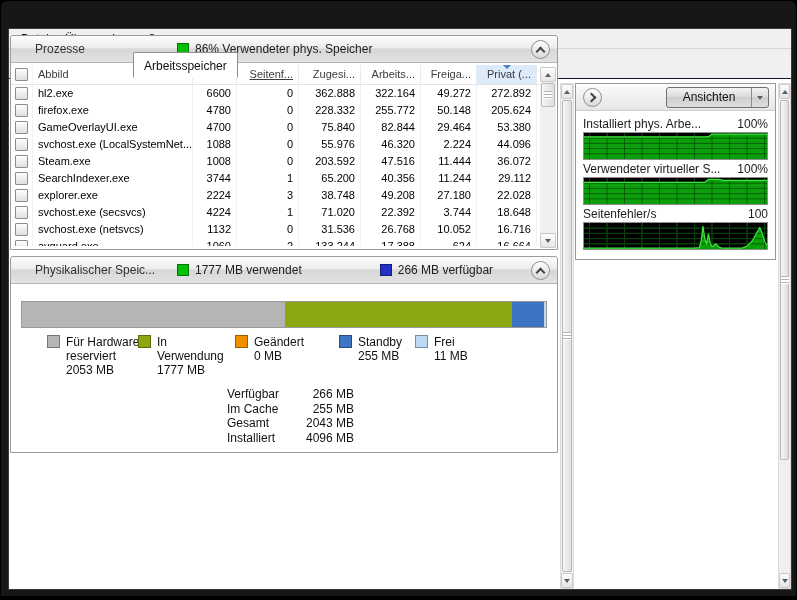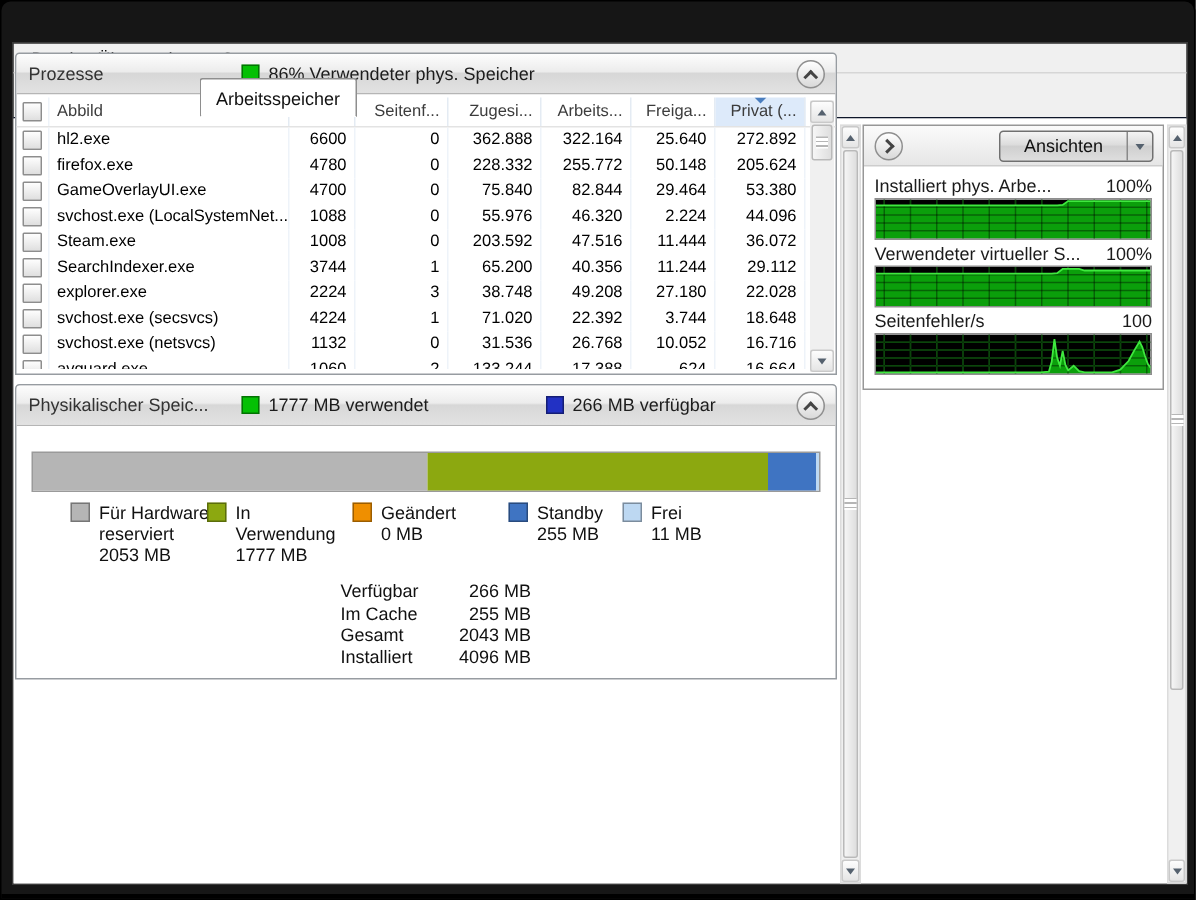--- a/index.html
+++ b/index.html
@@ -43,21 +43,21 @@
                 border-bottom:1px solid #fff; bottom:-1px; }
   .content { position:absolute; left:0; top:50px; width:782px; height:510px; background:#fff; }
   
   .panel { position:absolute; background:#fff; border:1px solid #979ca1; border-radius:3px 3px 0 0; }
   .panel-processes { left:1px; top:6px; width:548px; height:215px; }
   .panel-memory    { left:1px; top:227px; width:548px; height:197px; }
   .panel-header { height:27px; border-bottom:1px solid #b5b5b5; border-radius:3px 3px 0 0;
                   background:linear-gradient(180deg,#fdfdfd,#ececec 45%,#d7d7d7 50%,#e2e2e2);
                   display:flex; align-items:center; position:relative; }
   .panel-title { font-size:12px; color:#333; padding-left:8px; width:150px; white-space:nowrap;
-                 overflow:hidden; }
+                 overflow:hidden;margin-left:16px; }
   .status { display:flex; align-items:center; font-size:12px; color:#1c1c1c; margin-right:18px; }
   .sq { width:12px; height:12px; margin-right:6px; border:1px solid rgba(0,0,0,.4); }
   .chev-btn { position:absolute; right:7px; top:4px; width:19px; height:19px; border-radius:50%;
               border:1px solid #8f8f8f; background:linear-gradient(180deg,#fff,#d9d9d9); }
   .chev { position:absolute; left:5px; top:7px; width:7px; height:7px;
           border-left:2px solid #444; border-top:2px solid #444; transform:rotate(45deg); }
   .chev.right { transform:rotate(135deg); left:4px; top:5px; }
   
   .table { position:relative; width:100%; height:186px; }
   .thead { display:flex; height:20px; margin-top:2px; border-bottom:1px solid #e3e3e3; }
@@ -154,37 +154,37 @@
             <span class="chev"></span>
           </div>
       </div>
       <div class="table">
         <div class="thead" id="proc-head">
             <div class="cb-cell">
               <span class="checkbox"></span>
             </div>
             <div class="hcell" style="width: 160px;">Abbild</div>
             <div class="hcell num" style="width: 44px;">PID</div>
-            <div class="hcell num" style="width: 62px;">Seitenf...</div>
+            <div class="hcell num" style="width: 62px; text-decoration: underline;">Seitenf...</div>
             <div class="hcell num" style="width: 62px;">Zugesi...</div>
             <div class="hcell num" style="width: 60px;">Arbeits...</div>
             <div class="hcell num" style="width: 56px;">Freiga...</div>
             <div class="hcell num sorted" style="width: 60px;">Privat (...<span class="sort-arrow"></span></div>
           </div>
         <div class="rows-viewport" id="proc-rows">
             <div class="trow">
               <div class="cb-cell">
                 <span class="checkbox"></span>
               </div>
               <div class="tcell" style="width: 160px;">hl2.exe</div>
               <div class="tcell num" style="width: 44px;">6600</div>
               <div class="tcell num" style="width: 62px;">0</div>
               <div class="tcell num" style="width: 62px;">362.888</div>
               <div class="tcell num" style="width: 60px;">322.164</div>
-              <div class="tcell num" style="width: 56px;">25.640</div>
+              <div class="tcell num" style="width: 56px;">49.272</div>
               <div class="tcell num" style="width: 60px;">272.892</div>
             </div>
             <div class="trow">
               <div class="cb-cell">
                 <span class="checkbox"></span>
               </div>
               <div class="tcell" style="width: 160px;">firefox.exe</div>
               <div class="tcell num" style="width: 44px;">4780</div>
               <div class="tcell num" style="width: 62px;">0</div>
               <div class="tcell num" style="width: 62px;">228.332</div>

